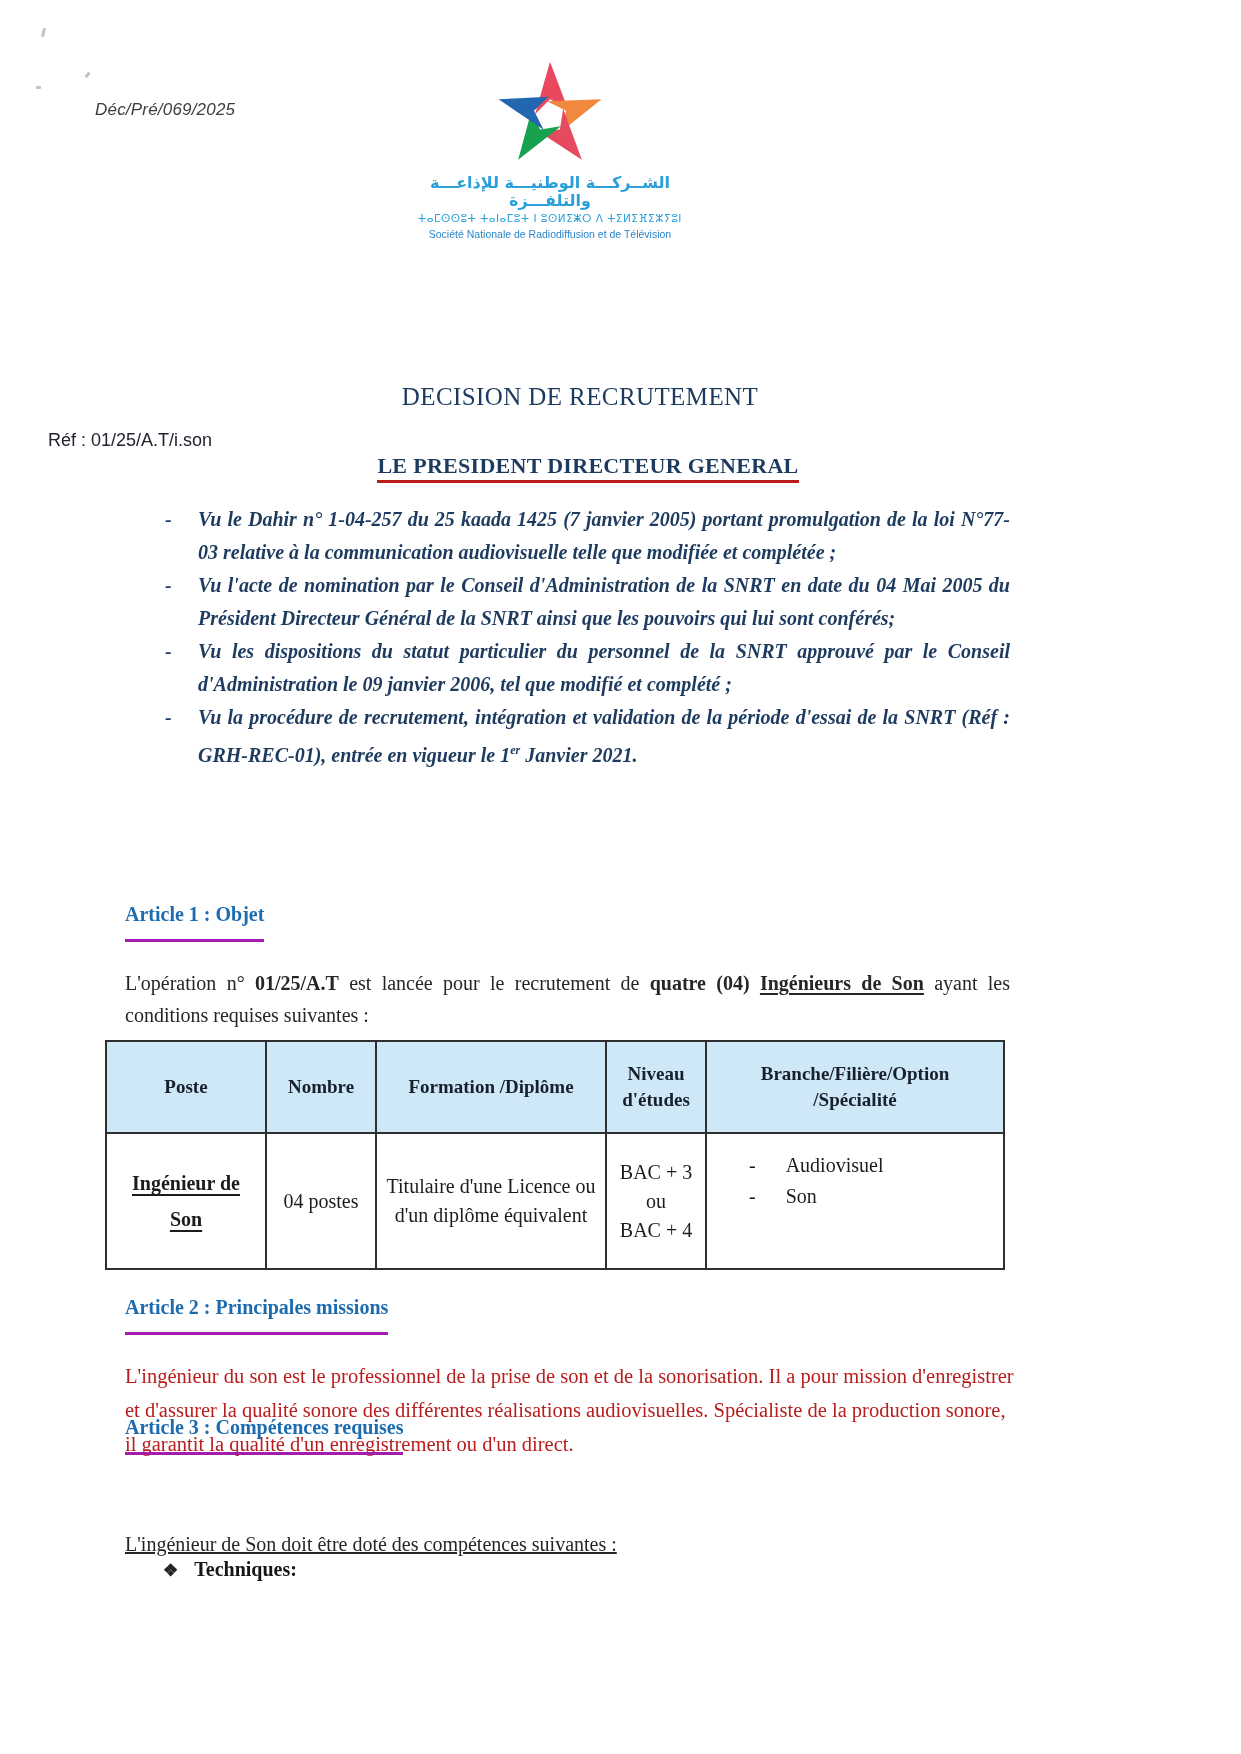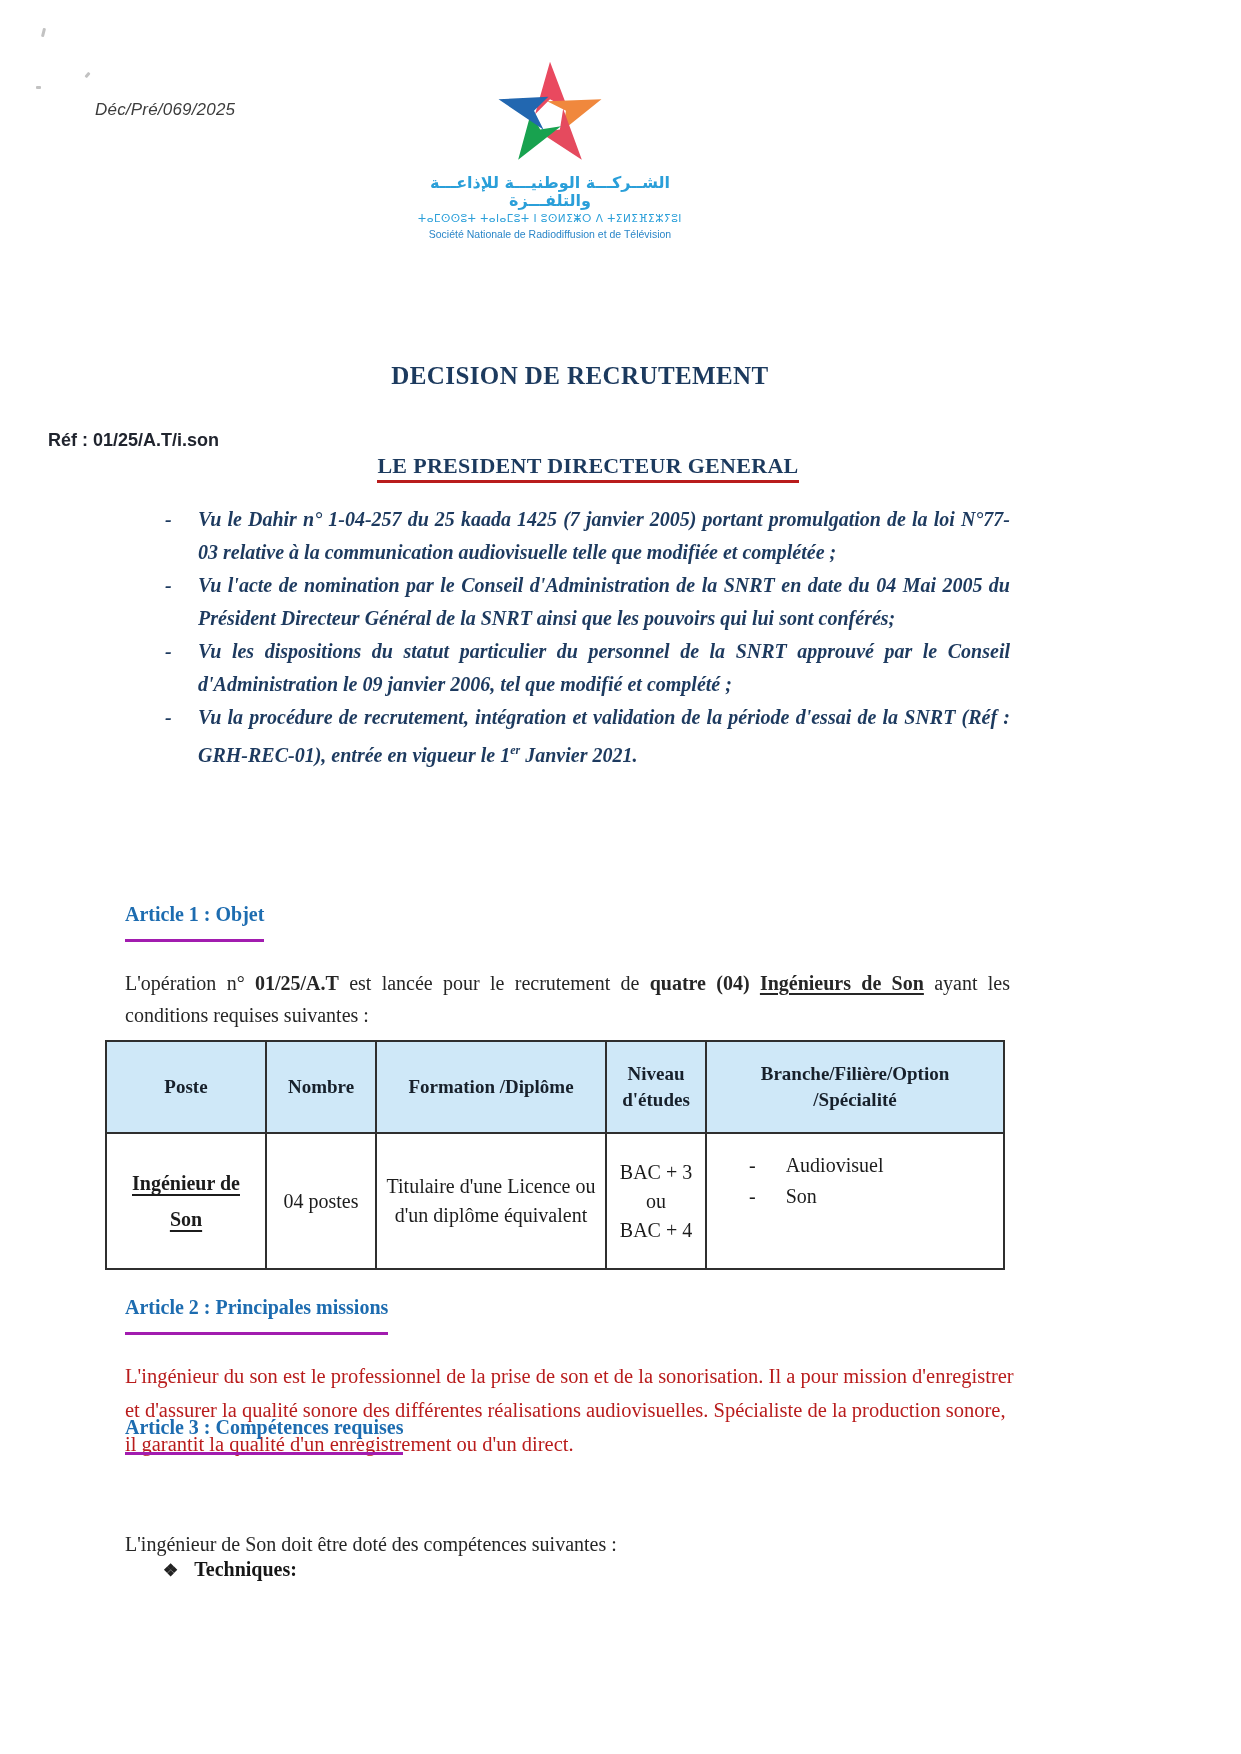--- a/index.html
+++ b/index.html
@@ -32,26 +32,26 @@
   .logo-tf{
     margin-top:2px;font-size:10.5px;color:#2a9fd9;
     font-family:"DejaVu Sans",sans-serif;letter-spacing:.5px;line-height:13px;
   }
   .logo-fr{
     margin-top:3px;font-size:10.5px;color:#2a86c8;
     font-family:"Liberation Sans",sans-serif;line-height:12px;
   }
 
   .title{
-    position:absolute;left:0;top:362px;width:1160px;text-align:center;
-    font-size:25px;font-weight:bold;color:#1c3a5e;letter-spacing:.4px;
+    position:absolute;left:0;top:383px;width:1160px;text-align:center;
+    font-size:25px;font-weight:normal;color:#1c3a5e;letter-spacing:.4px;
   }
   .ref-line{
     position:absolute;left:48px;top:430px;
-    font-family:"Liberation Sans",sans-serif;font-weight:bold;
+    font-family:"Liberation Sans",sans-serif;font-weight:normal;
     font-size:18px;color:#20242e;
   }
   .subtitle{position:absolute;left:16px;top:453px;width:1144px;text-align:center;}
   .subtitle-text{
     font-size:22px;font-weight:bold;color:#1c3a5e;letter-spacing:.3px;
     border-bottom:3px solid #b91c1c;padding-bottom:2px;
   }
 
   .vu-list{position:absolute;left:165px;top:503px;width:845px;color:#1d3a5f;}
   .vu-item{display:flex;font-weight:bold;font-style:italic;font-size:20px;line-height:33px;}
@@ -86,21 +86,21 @@
   .poste-text{font-weight:bold;text-decoration:underline;text-underline-offset:4px;text-decoration-thickness:2px;line-height:36px;}
   .cell-branche{vertical-align:top !important;text-align:left !important;padding:16px 6px 0 42px !important;}
   .br-item{display:flex;gap:30px;line-height:31px;}
 
   .art2-para{
     position:absolute;left:125px;top:1338px;width:892px;
     font-size:20.5px;line-height:34px;color:#b91c1c;
   }
   .art3-intro{
     position:absolute;left:125px;top:1513px;
-    font-size:20px;color:#262626;
+    font-size:20px;color:#262626;text-decoration:underline;
   }
   .tech-bullet{
     position:absolute;left:163px;top:1558px;display:flex;gap:16px;
     font-size:20px;font-weight:bold;color:#161616;align-items:baseline;
   }
   .diamond{font-size:17px;color:#222;}
 
   .footer{
     position:absolute;left:0;top:1624px;width:1100px;text-align:center;
     font-family:"Liberation Sans",sans-serif;font-size:17px;color:#2e2e2e;

